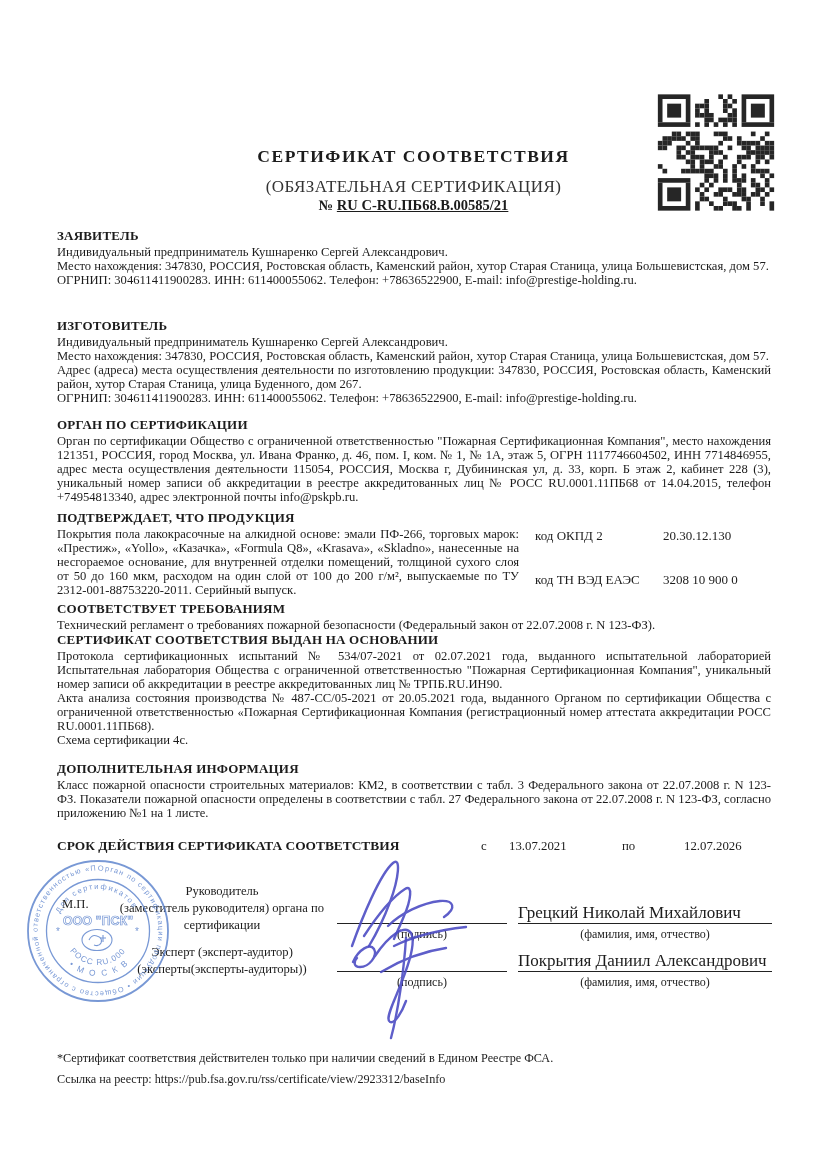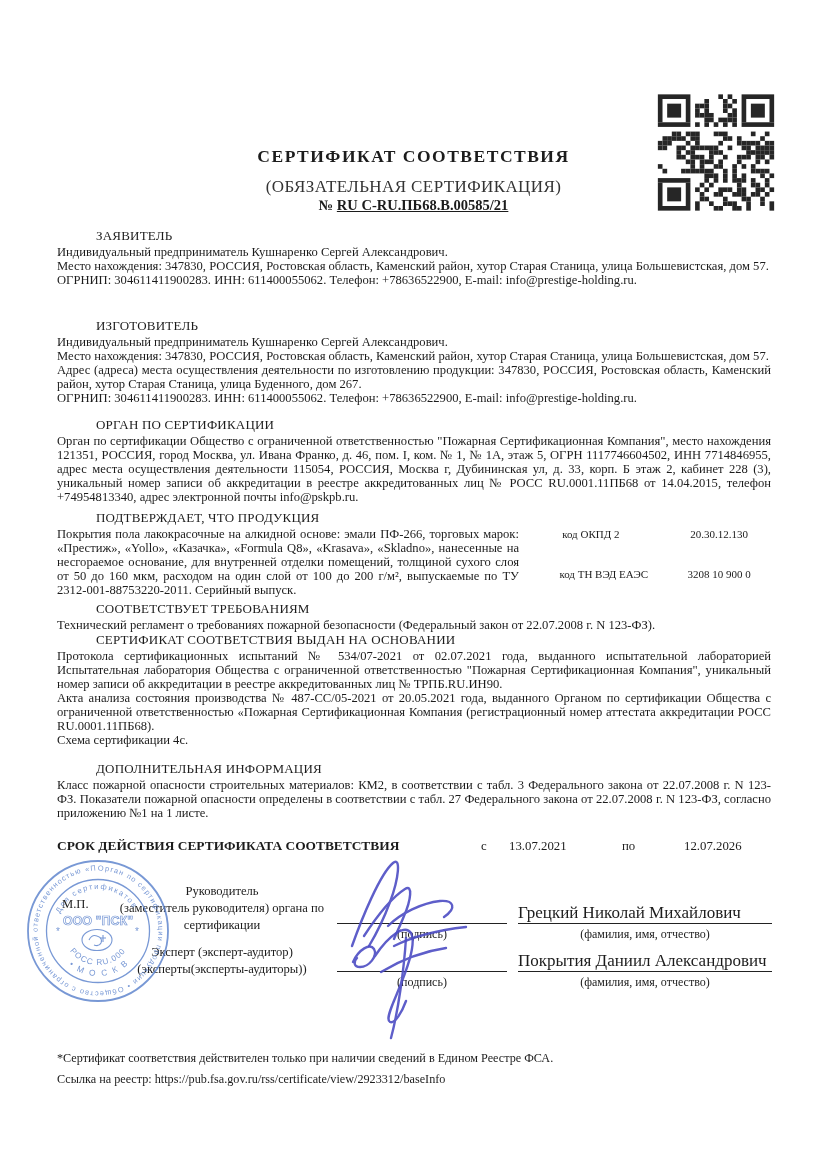--- a/index.html
+++ b/index.html
@@ -16,27 +16,27 @@
     font-size:17.5px; font-weight:bold; letter-spacing:1.5px; }
   .subtitle { top:177px; left:0; width:827px; text-align:center;
     font-size:17px; letter-spacing:.4px; color:#333; }
   .cert-number { top:197px; left:0; width:827px; text-align:center;
     font-size:14.5px; font-weight:bold; }
   .cert-number .num { text-decoration:underline;margin-top:32px; }
 
   .qr-box { left:656px; top:92px; width:120px; height:121px; }
 
   .sec { left:57px; width:714px; }
-  .sec-heading { font-size:13px; font-weight:normal; letter-spacing:.2px;margin-left:39px; }
+  .sec-heading { font-size:13px; font-weight:bold; letter-spacing:.2px; }
   .sec-body { font-size:12.6px; line-height:14px; text-align:justify;
     white-space:pre-line; margin-top:1px; }
 
   .product-text { width:462px; }
   .codes { left:535px; width:240px; }
-  .code-row { display:flex; font-size:11px;justify-content:center; }
+  .code-row { display:flex; font-size:13px; }
   .code-row + .code-row { margin-top:28px; }
   .code-label { width:120px; flex:0 0 auto; }
   .code-value { padding-left:8px; }
 
   .validity-heading { left:57px; top:838px; font-size:13.4px; font-weight:bold; }
   .v-item { font-size:12.8px; top:839px; }
 
   .sign-label { font-size:12.6px; line-height:17px; text-align:center; white-space:pre-line; }
   .rule { border-bottom:1.2px solid #222; }
   .caption { font-size:12px; text-align:center; }

